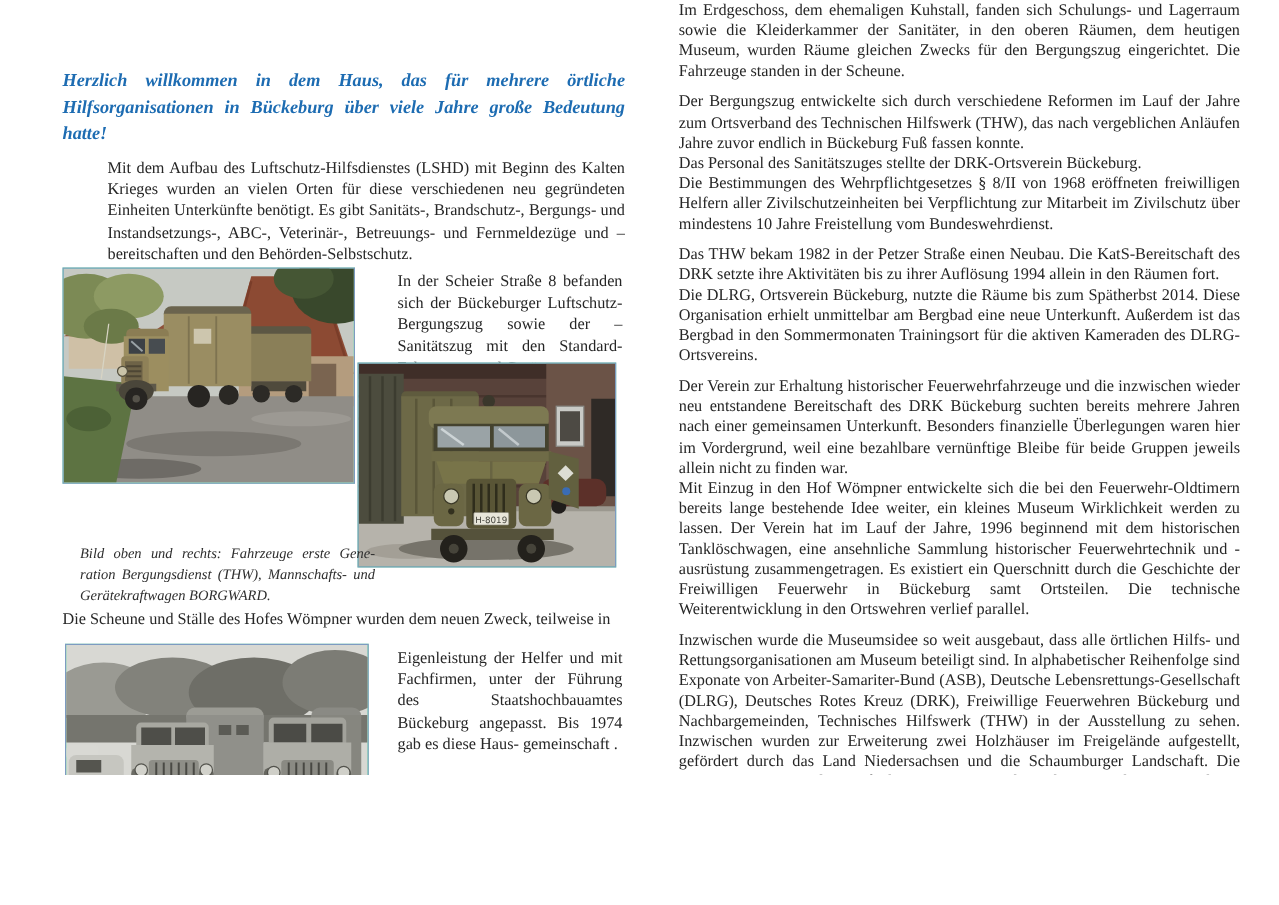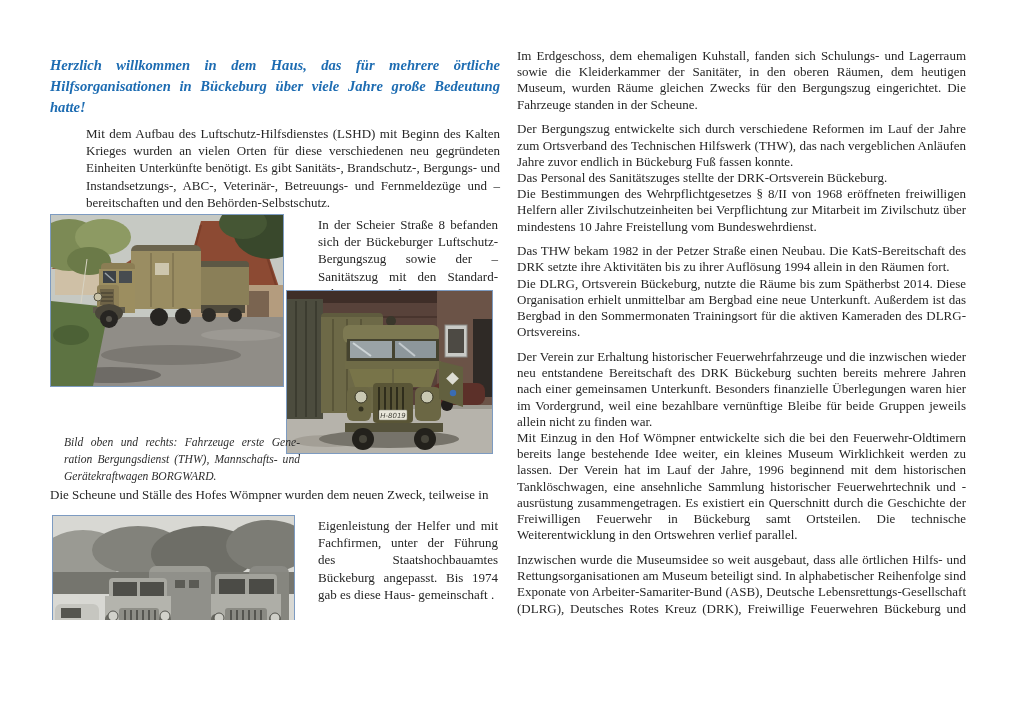--- a/index.html
+++ b/index.html
@@ -7,21 +7,21 @@
     position: relative;
     width: 1023px;
     height: 620px;
     background: #ffffff;
     overflow: hidden;
     font-family: "Liberation Serif", "DejaVu Serif", serif;
     color: #262626;
   }
   .col { position: absolute; top: 0; }
   .col-left  { left: 50px;  width: 450px; }
-  .col-right { left: 517px; width: 449px; padding-top: 48px; box-sizing: border-box; }
+  .col-right { left: 543px; width: 449px; box-sizing: border-box; }
 
   .heading {
     margin: 55px 0 0 0;
     font-size: 14.6px;
     line-height: 21px;
     font-weight: bold;
     font-style: italic;
     color: #1d6cb2;
     text-align: justify;
   }
@@ -47,21 +47,20 @@
 
   .photo-group { position: relative; margin-top: 3px; height: 255px; }
   .photo-group.bottom { margin-top: 12px; height: 200px; }
   .scheune-line { margin-top: 17px; line-height: 17px; }
 
   .photo {
     position: absolute;
     margin: 0;
     border: 1px solid #7d9bc1;
     background: #86efac;
-    font-style: italic;
   }
   .photo svg { display: block; }
   .photo1 { left: 0;     top: 0;     }
   .photo2 { left: 236px; top: 76px;  }
   .photo3 { left: 2px;   top: 0;     }
   .side-text { position: absolute; left: 268px; top: 2px; width: 180px; }
   .caption1 { left: 14px;  top: 220px; width: 236px; }
   .caption2 { left: 268px; top: 112px; width: 178px; }
 
   svg text { font-family: "DejaVu Sans", sans-serif; }

